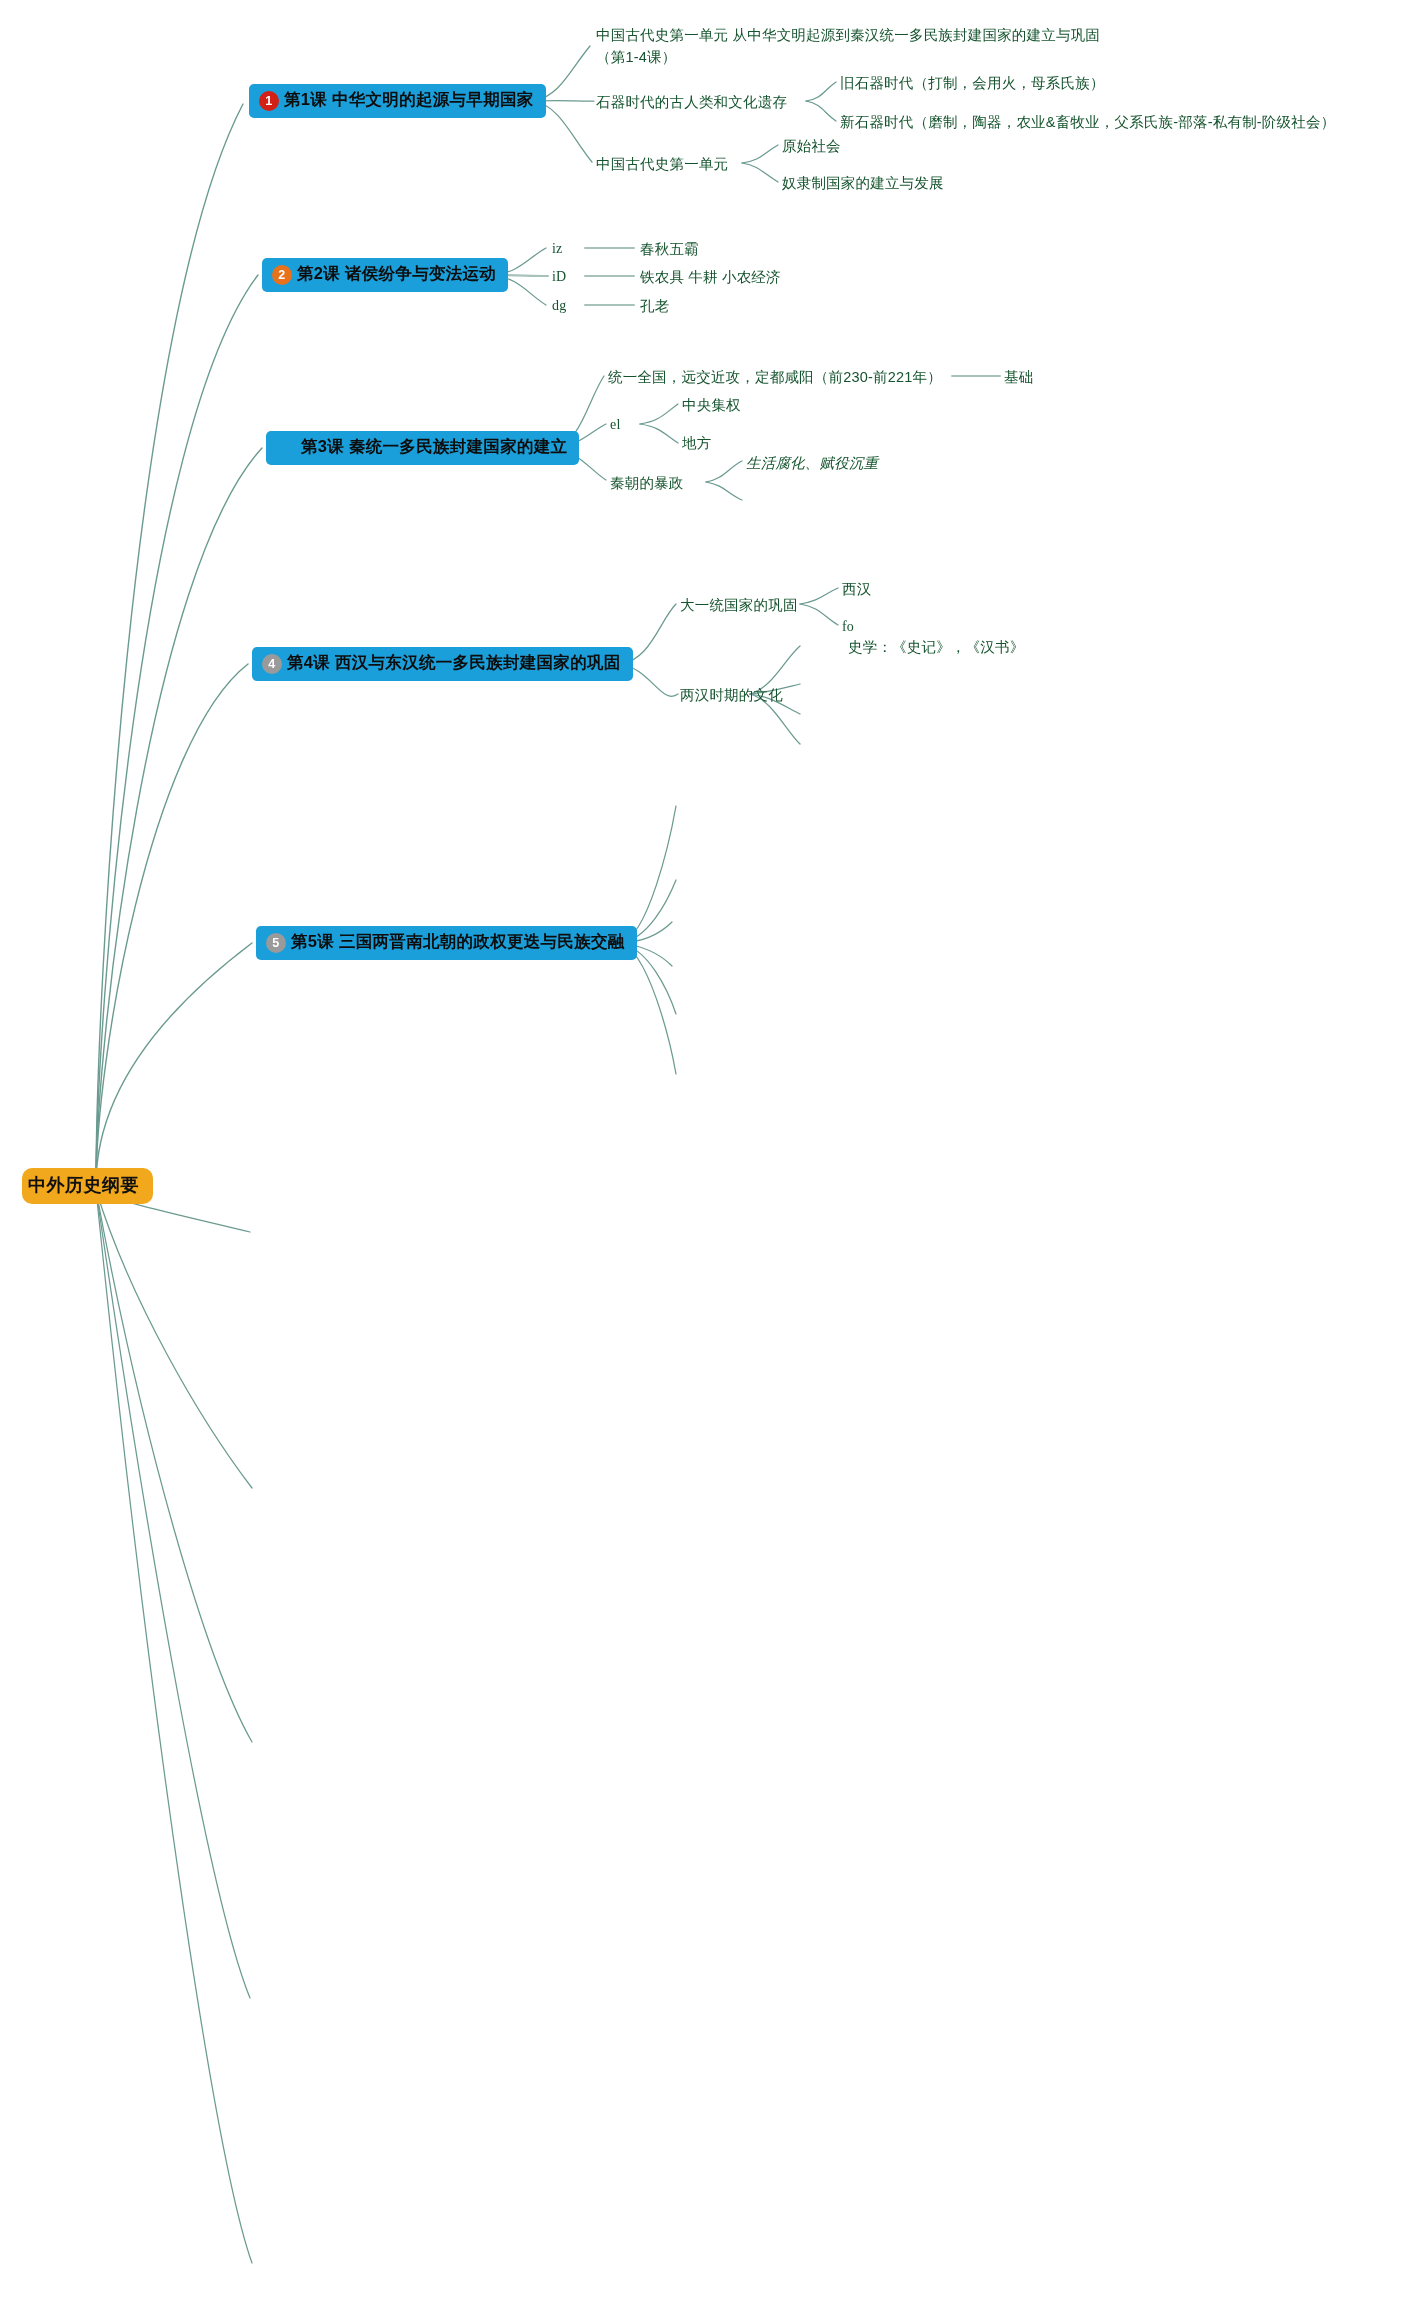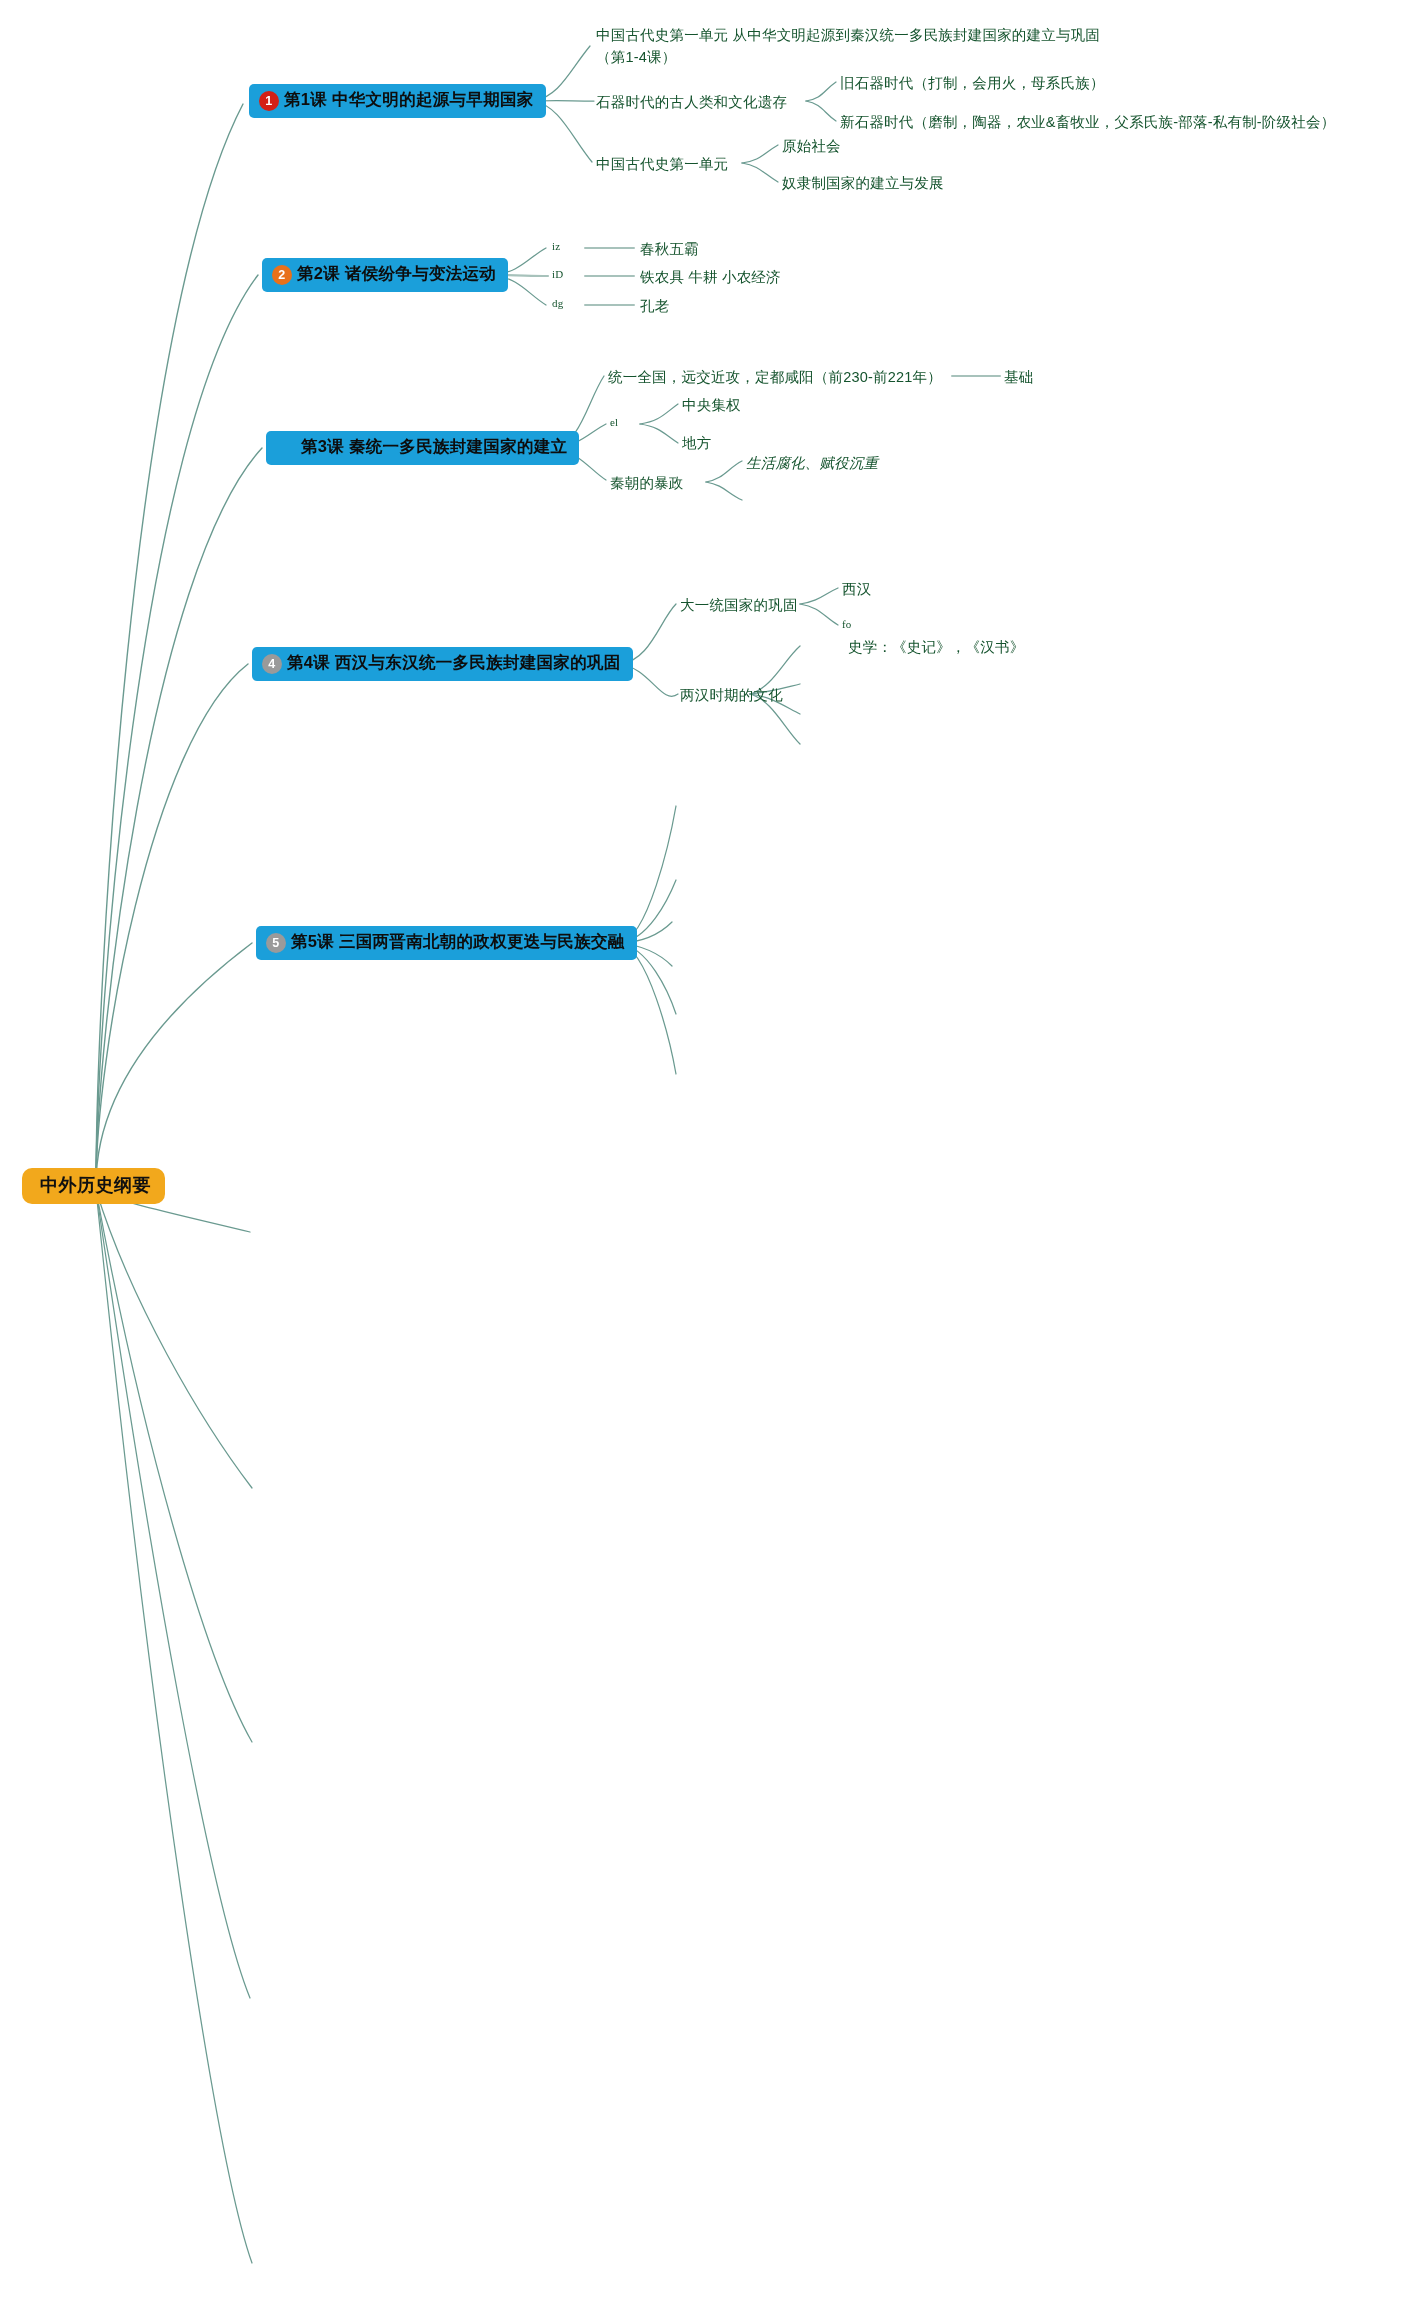--- a/index.html
+++ b/index.html
@@ -29,21 +29,21 @@
   }
   .node {
     position: absolute;
     box-sizing: border-box;
     white-space: nowrap;
   }
   
   .root-node {
     background: #f2a81c;
     border-radius: 10px;
-    padding: 7px 14px 8px 18px;
+    padding: 7px 14px 8px 6px;
     font-size: 18px;
     font-weight: bold;
     color: #101010;
     letter-spacing: 0.5px;
     line-height: 1.15;
   }
   
   .topic-node {
     background: #1b9fda;
     border-radius: 5px;
@@ -81,21 +81,21 @@
     font-size: 14.5px;
     color: #14532d;
     line-height: 1.55;
     letter-spacing: 0.2px;
     white-space: nowrap;
   }
   .text-node.wrap {
     white-space: normal;
   }
   .text-node.latin {
-    font-size: 11px;
+    font-size: 14px;
     font-family: "Liberation Serif", "DejaVu Serif", serif;
   }
 </style>
 </head>
 <body>
 
 <div id="canvas">
 
   <svg id="edges" viewBox="0 0 1404 2297">
     <g fill="none" stroke="#6a9a90" stroke-width="1.25" stroke-linecap="round">

